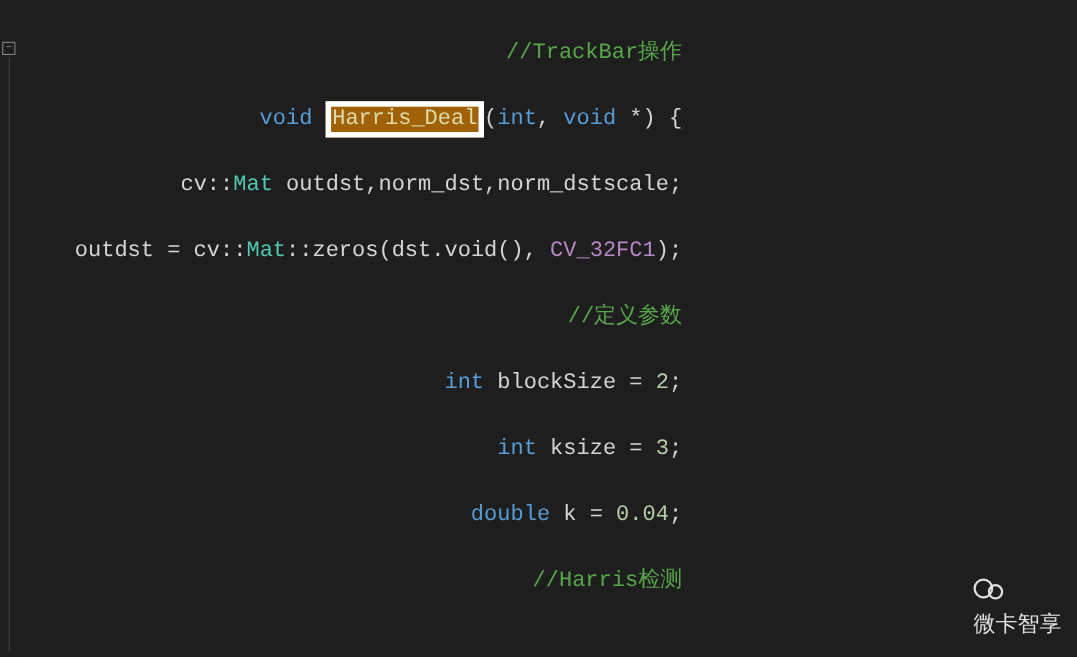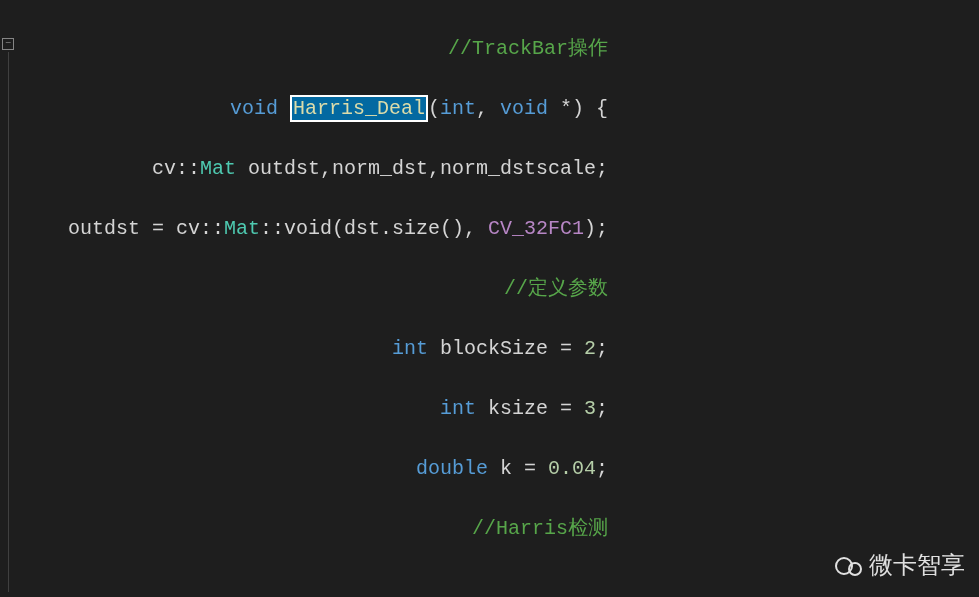--- a/index.html
+++ b/index.html
@@ -53,35 +53,35 @@
     .line { display: block; text-align: right; }
     .c-comment { color: #57a64a; }
     .c-keyword { color: #569cd6; margin-top: 16px; }
     .c-type { color: #4ec9b0; margin-top: 10px; }
     .c-const { color: #b786c5; }
     .c-num { color: #b5cea8; }
     .c-paren { color: #d4d4d4; }
     .c-text { color: #d4d4d4; }
     .c-fnname-hl {
       color: #dcdcaa;
-      background: #0369a1;
-      border: 2px solid #ffffff;
+      background: #a16207;
+      border: 5px solid #ffffff;
       padding: 0 1px;
     }
     .indent1 { padding-left: 48px; }
     .watermark {
       position: absolute;
       right: 14px;
       bottom: 14px;
       display: flex;
-      align-items: center;
       gap: 8px;
       color: #e0e0e0;
       font-family: sans-serif;
-      font-size: 24px;
+      font-size: 20px;
+      flex-direction: column;
     }
     .watermark-icon {
       width: 26px;
       height: 22px;
       position: relative;
     }
     .watermark-icon::before,
     .watermark-icon::after {
       content: '';
       position: absolute;
@@ -100,21 +100,21 @@
 
 <div class="gutter">
   <div class="fold-marker">−</div>
   <div class="fold-line"></div>
 </div>
 
 <div class="code-area">
 <span class="line"><span class="c-comment">//TrackBar操作</span></span>
 <span class="line"><span class="c-keyword">void</span><span class="c-text"> </span><span class="c-fnname-hl">Harris_Deal</span><span class="c-paren">(</span><span class="c-keyword">int</span><span class="c-text">, </span><span class="c-keyword">void</span><span class="c-text"> *</span><span class="c-paren">) {</span></span>
 <span class="line indent1"><span class="c-text">cv::</span><span class="c-type">Mat</span><span class="c-text"> outdst,norm_dst,norm_dstscale;</span></span>
-<span class="line indent1"><span class="c-text">outdst = cv::</span><span class="c-type">Mat</span><span class="c-text">::void(dst.size(), </span><span class="c-const">CV_32FC1</span><span class="c-text">);</span></span>
+<span class="line indent1"><span class="c-text">outdst = cv::</span><span class="c-type">Mat</span><span class="c-text">::zeros(dst.void(), </span><span class="c-const">CV_32FC1</span><span class="c-text">);</span></span>
 <span class="line indent1"><span class="c-comment">//定义参数</span></span>
 <span class="line indent1"><span class="c-keyword">int</span><span class="c-text"> blockSize = </span><span class="c-num">2</span><span class="c-text">;</span></span>
 <span class="line indent1"><span class="c-keyword">int</span><span class="c-text"> ksize = </span><span class="c-num">3</span><span class="c-text">;</span></span>
 <span class="line indent1"><span class="c-keyword">double</span><span class="c-text"> k = </span><span class="c-num">0.04</span><span class="c-text">;</span></span>
 <span class="line indent1"><span class="c-comment">//Harris检测</span></span>
 
 
 
 
 

